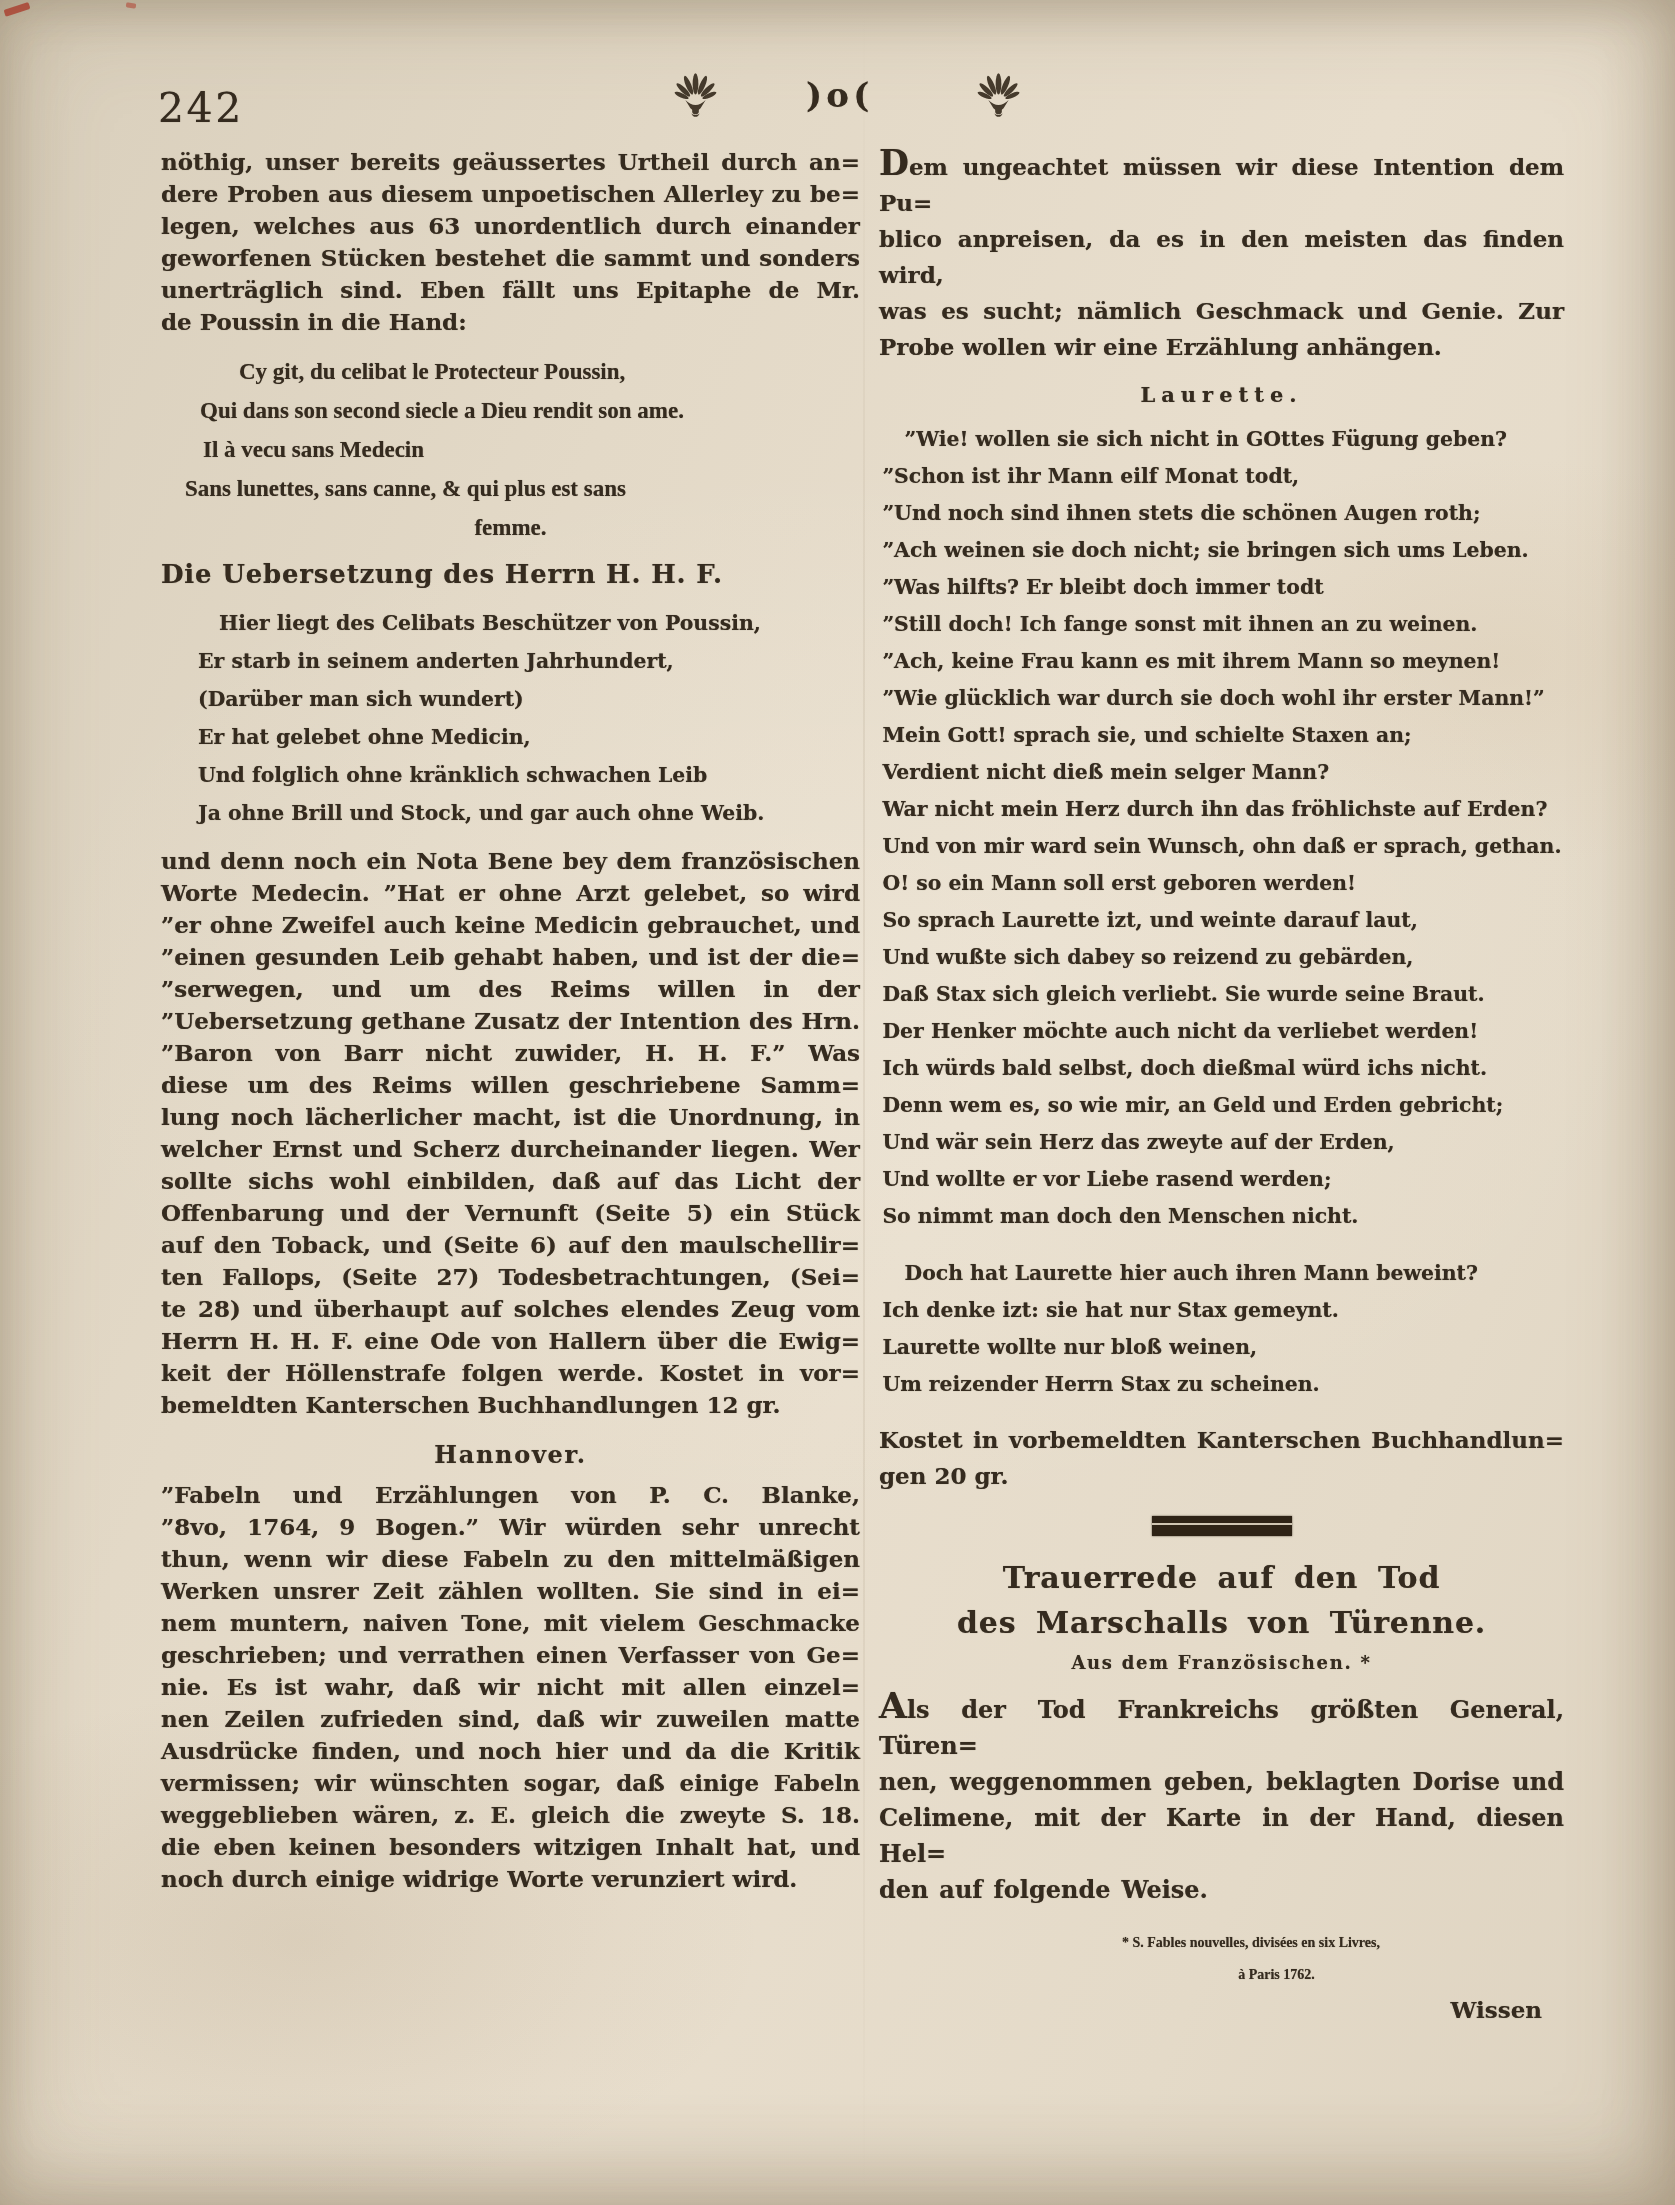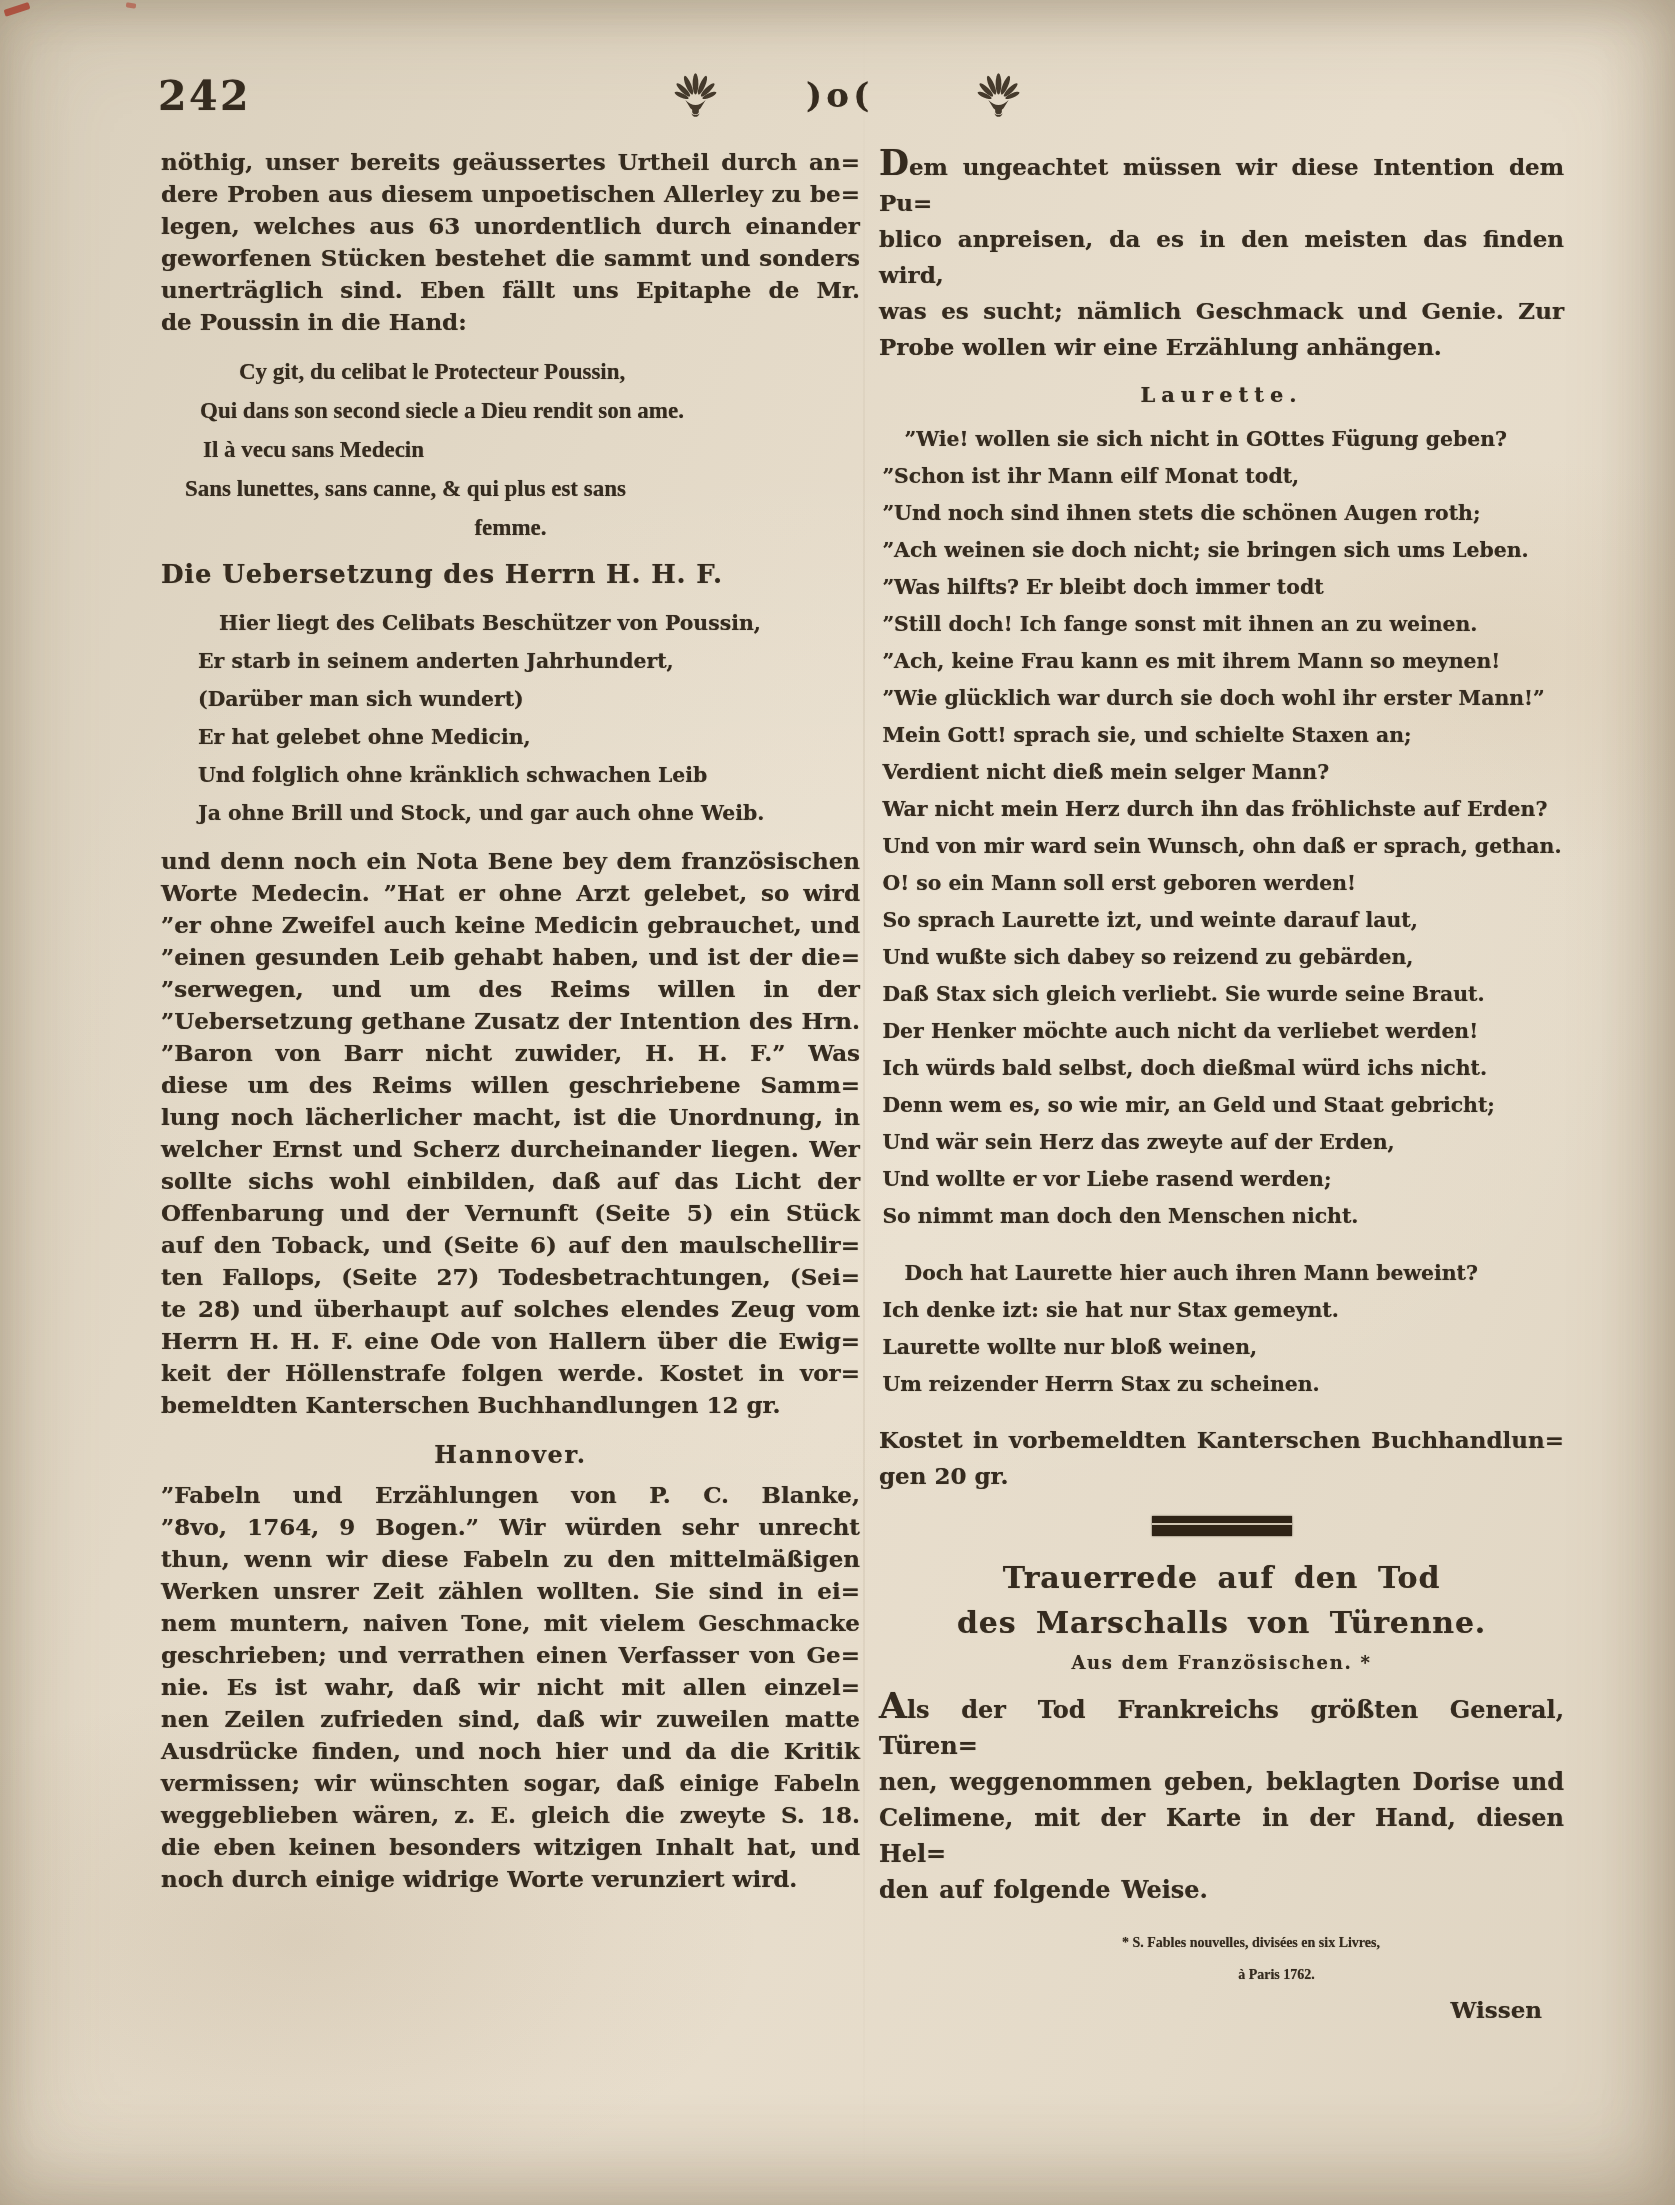--- a/index.html
+++ b/index.html
@@ -21,22 +21,22 @@
     box-shadow:
       inset 0 0 93px 21px rgba(120,98,66,.20),
       inset -22px 0 59px rgba(105,85,58,.12),
       inset 0 -32px 76px rgba(105,85,58,.14),
       inset 0 12px 34px rgba(130,115,95,.18);
   }
   .tx{ text-shadow:0 0 0.8px rgba(48,36,22,.55); }
 
   
   .page-number{
-    position:absolute;left:158px;top:72px;
-    font-size:41px;font-weight:bold;letter-spacing:2.5px;
+    position:absolute;left:158px;top:84px;
+    font-size:41px;font-weight:normal;letter-spacing:2.5px;
   }
   .orn{position:absolute;top:71px;}
   .orn-left{left:671px;}
   .orn-right{left:974px;}
   .center-mark{
     position:absolute;left:806px;top:75px;
     font-size:34px;font-weight:bold;letter-spacing:4.2px;
   }
 
   
@@ -292,21 +292,21 @@
         <div class="line">Mein Gott! sprach sie, und schielte Staxen an;</div>
         <div class="line">Verdient nicht dieß mein selger Mann?</div>
         <div class="line">War nicht mein Herz durch ihn das fröhlichste auf Erden?</div>
         <div class="line">Und von mir ward sein Wunsch, ohn daß er sprach, gethan.</div>
         <div class="line">O! so ein Mann soll erst geboren werden!</div>
         <div class="line">So sprach Laurette izt, und weinte darauf laut,</div>
         <div class="line">Und wußte sich dabey so reizend zu gebärden,</div>
         <div class="line">Daß Stax sich gleich verliebt.  Sie wurde seine Braut.</div>
         <div class="line">Der Henker möchte auch nicht da verliebet werden!</div>
         <div class="line">Ich würds bald selbst, doch dießmal würd ichs nicht.</div>
-        <div class="line">Denn wem es, so wie mir, an Geld und Staat gebricht;</div>
+        <div class="line">Denn wem es, so wie mir, an Geld und Erden gebricht;</div>
         <div class="line">Und wär sein Herz das zweyte auf der Erden,</div>
         <div class="line">Und wollte er vor Liebe rasend werden;</div>
         <div class="line">So nimmt man doch den Menschen nicht.</div>
       </div>
 
     <div class="poem stanza-2 tx">
         <div class="line">Doch hat Laurette hier auch ihren Mann beweint?</div>
         <div class="line">Ich denke izt: sie hat nur Stax gemeynt.</div>
         <div class="line">Laurette wollte nur bloß weinen,</div>
         <div class="line">Um reizender Herrn Stax zu scheinen.</div>

